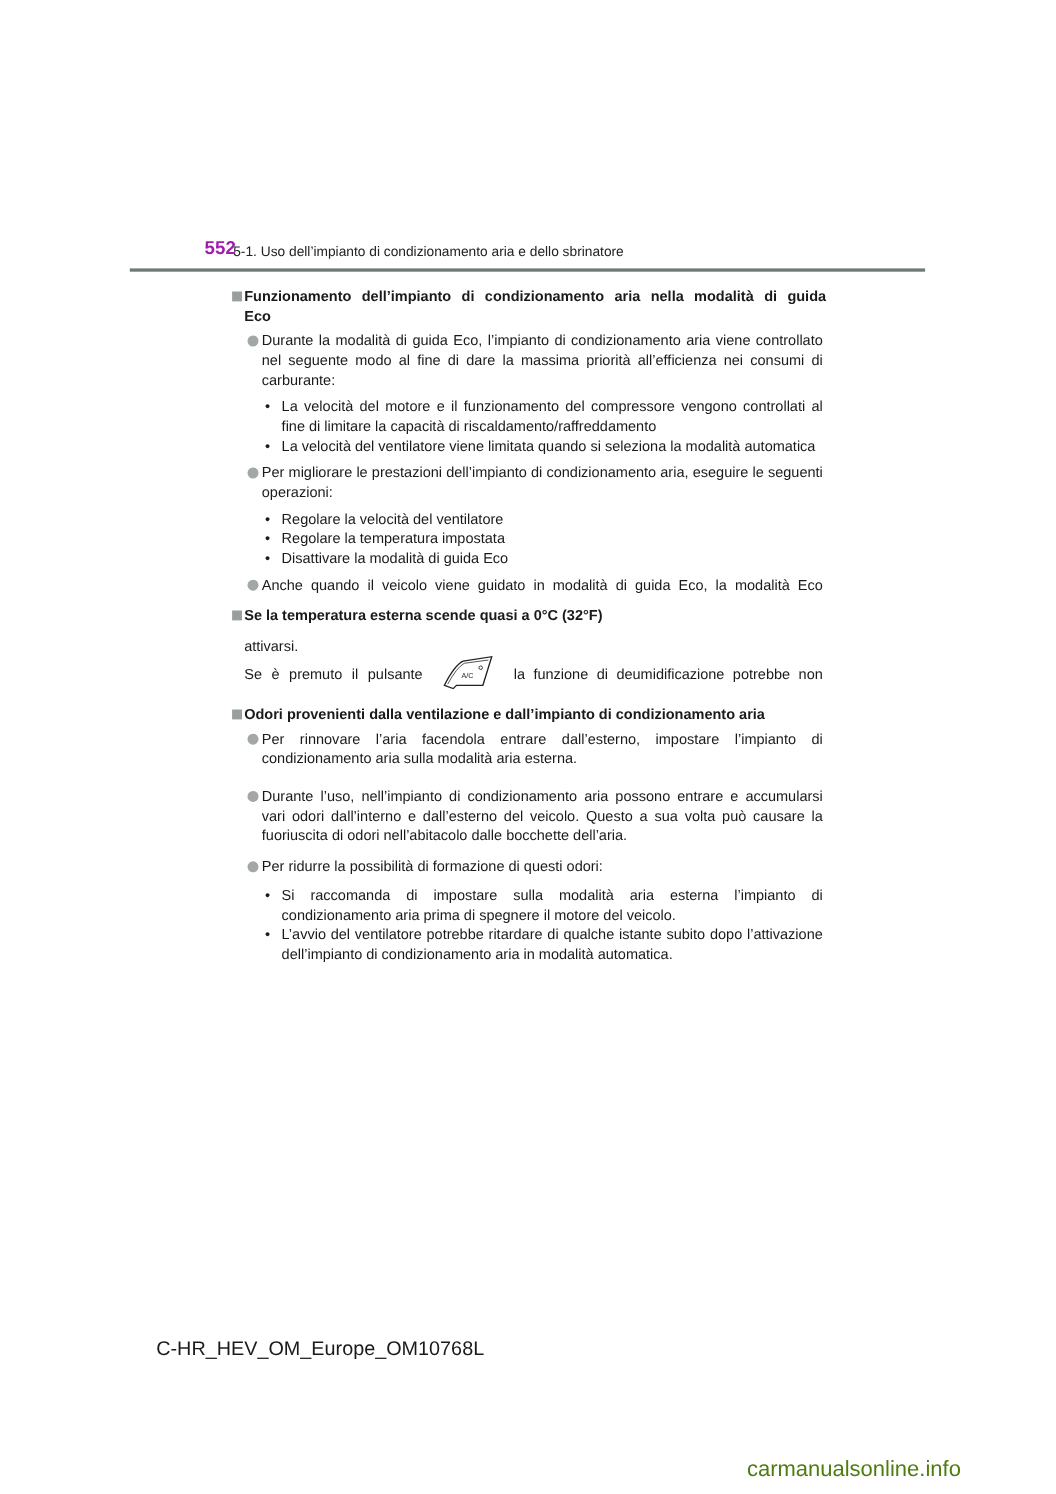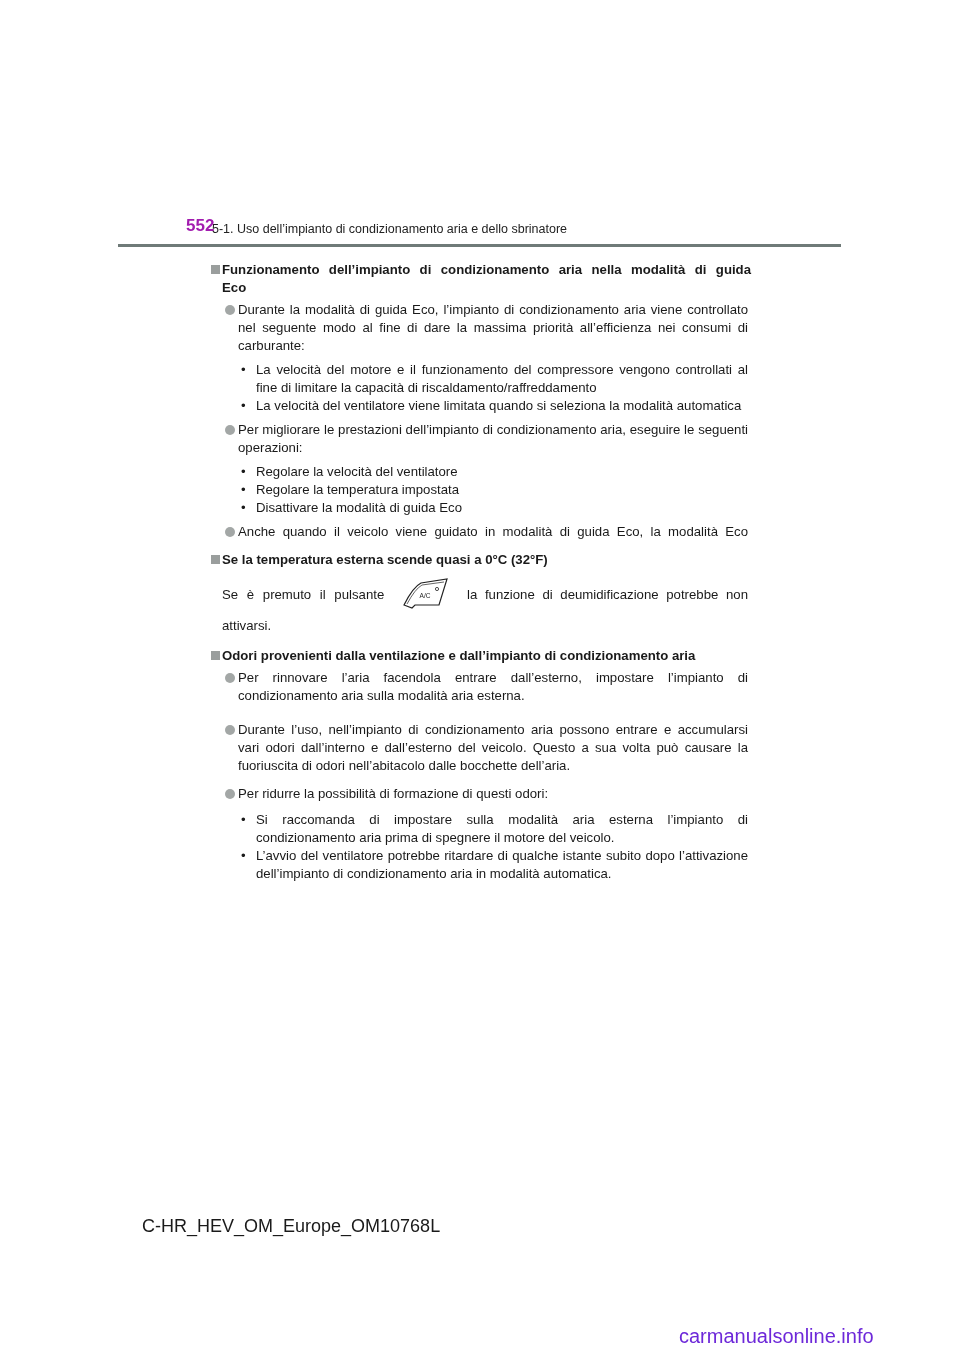--- a/index.html
+++ b/index.html
@@ -48,21 +48,21 @@
     .sub .mark {
       position: absolute; left: 0; top: 0;
     }
     .inline-icon {
       display: inline-block; vertical-align: middle; position: relative;
     }
     .footer {
       position: absolute; left: 142px; top: 1216px; font-size: 18px; color: #1a1a1a;
     }
     .watermark {
-      position: absolute; left: 679px; top: 1325px; font-size: 20px; color: #6d28d9;
+      position: absolute; left: 679px; top: 1325px; font-size: 20px; color: #4d7c0f;
     }
   </style>
 </head>
 <body>
 
 <div class="page-number">552</div>
 <div class="section-header">5-1. Uso dell’impianto di condizionamento aria e dello sbrinatore</div>
 <div class="header-rule"></div>
 
 <div class="content">
@@ -110,33 +110,33 @@
     <span class="dot"></span>
     <span style="display:block; text-align:justify; text-align-last:justify;">Anche quando il veicolo viene guidato in modalità di guida Eco, la modalità Eco</span>
   </div>
 
   <div class="heading" style="margin-top:10px;">
     <span class="sq"></span>
     <span>Se la temperatura esterna scende quasi a 0°C (32°F)</span>
   </div>
 
   <div style="margin-left:11px; width:526px; margin-top:10px;">
+    <div style="margin-top:6px;">attivarsi.</div>
     <div style="display:flex; justify-content:space-between; align-items:center; height:32px;">
       <span style="word-spacing:5px;">Se è premuto il pulsante</span>
       <span class="inline-icon">
         <svg width="50" height="32" viewBox="0 0 50 32">
           <path d="M3 28 Q12 10 20 6 L46 2 L38 28 L14 28 L11 31 Z" fill="#fff" stroke="#222" stroke-width="1.2"></path>
           <path d="M6 27 Q14 12 21 8 L43 5" stroke="#222" stroke-width="0.7" fill="none"></path>
           <text x="24" y="21" font-size="6.5" text-anchor="middle" font-family="Liberation Sans, sans-serif" fill="#222">A/C</text>
           <circle cx="36" cy="12" r="1.6" fill="none" stroke="#222" stroke-width="0.8"></circle>
         </svg>
       </span>
       <span style="word-spacing:4px;">la funzione di deumidificazione potrebbe non</span>
     </div>
-    <div style="margin-top:6px;">attivarsi.</div>
   </div>
 
   <div class="heading" style="margin-top:12px;">
     <span class="sq"></span>
     <span>Odori provenienti dalla ventilazione e dall’impianto di condizionamento aria</span>
   </div>
 
   <div class="bullet" style="margin-bottom:16px;">
     <span class="dot"></span>
     <span>Per rinnovare l’aria facendola entrare dall’esterno, impostare l’impianto di condizionamento aria sulla modalità aria esterna.</span>

